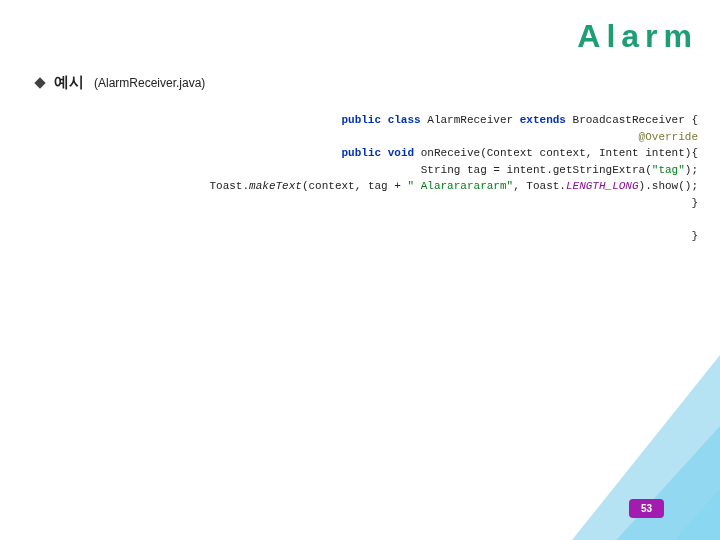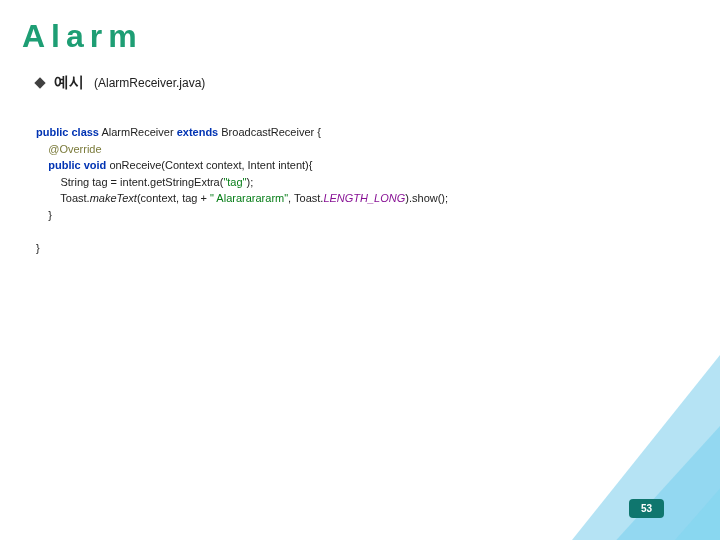--- a/index.html
+++ b/index.html
@@ -9,54 +9,55 @@
     background: #ffffff;
     font-family: "Segoe UI", Arial, sans-serif;
     position: relative;
     overflow: hidden;
   }
   .slide {
     width: 100%;
     height: 100%;
     position: relative;
     padding: 18px 22px;
+    text-align: right;
   }
   .title {
     font-size: 32px;
     font-weight: 700;
     color: #1E9E74;
     letter-spacing: 6px;
     margin-bottom: 18px;
     font-family: Arial, sans-serif;
   }
   .bullet-row {
     display: flex;
     align-items: center;
     gap: 10px;
-    margin-bottom: 32px;
+    margin-bottom: 20px;
     margin-left: 14px;
   }
   .diamond {
     width: 8px;
     height: 8px;
     background: #404040;
     transform: rotate(45deg);
   }
   .bullet-label {
     font-weight: 700;
     font-size: 15px;
     color: #222;
   }
   .bullet-file {
     font-weight: 400;
     font-size: 12px;
     color: #222;
   }
   .code-block {
-    font-family: Liberation Sans, sans-serif;
+    font-family: Liberation Mono, monospace;
     font-size: 11px;
     line-height: 1.5;
     white-space: pre;
     color: #222;
     margin-left: 14px;
     margin-top: 6px;
   }
   .kw { color: #0033B3; font-weight: 700; }
   .ann { color: #7A7A3A; }
   .str { color: #067D17; }
@@ -67,21 +68,21 @@
     right: -60px;
     bottom: -40px;
     width: 260px;
     height: 300px;
     pointer-events: none;
   }
   .page-badge {
     position: absolute;
     right: 56px;
     bottom: 22px;
-    background: #0f766e;
+    background: #a21caf;
     color: #ffffff;
     font-size: 10px;
     font-weight: 600;
     padding: 4px 12px;
     border-radius: 4px;
   }
 </style>
 </head>
 <body>
 

